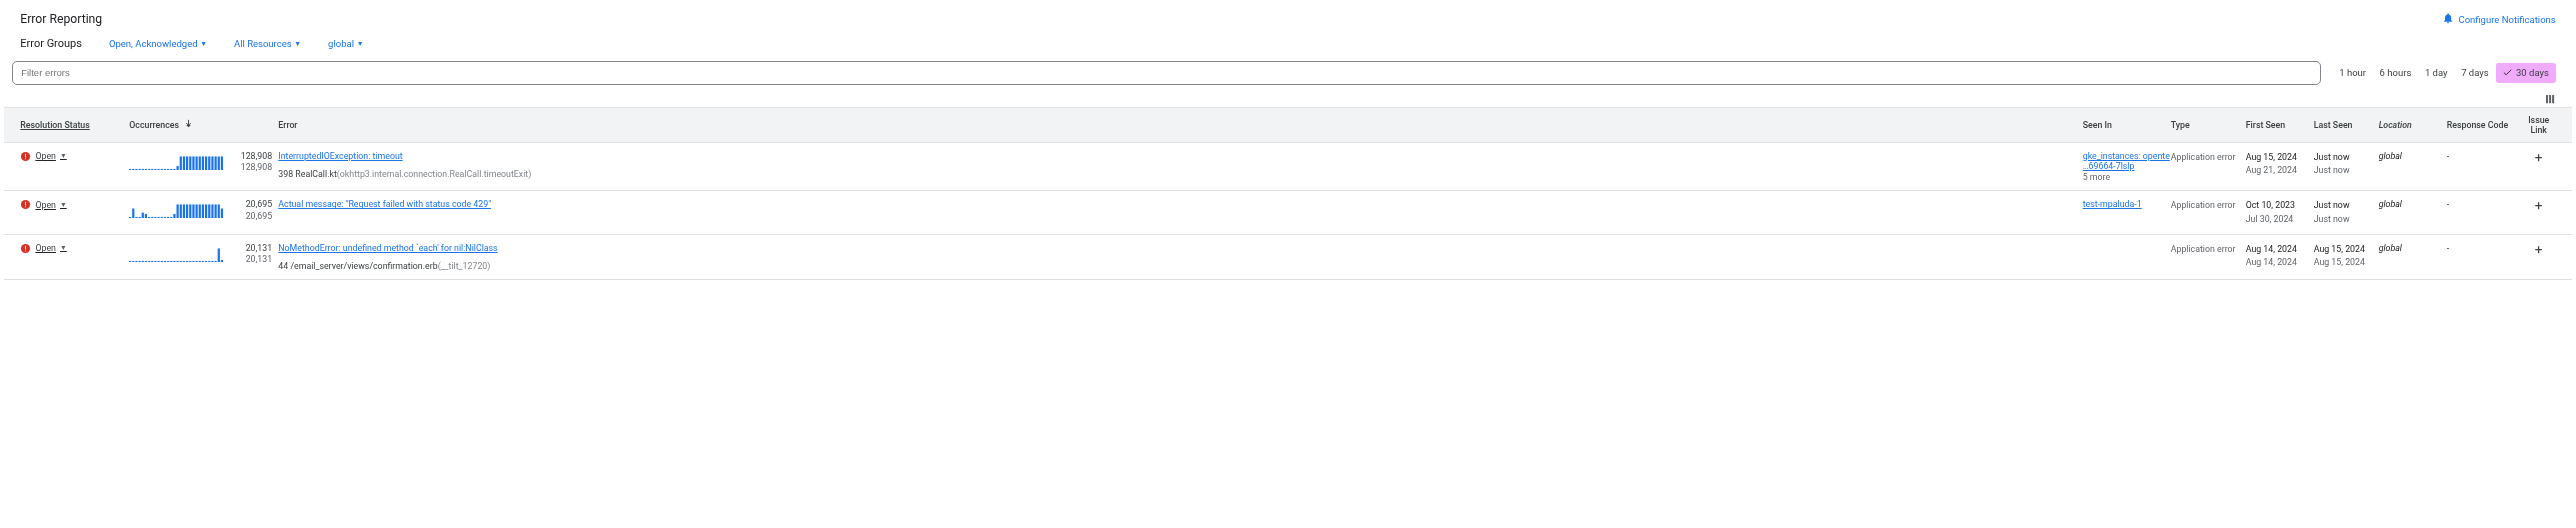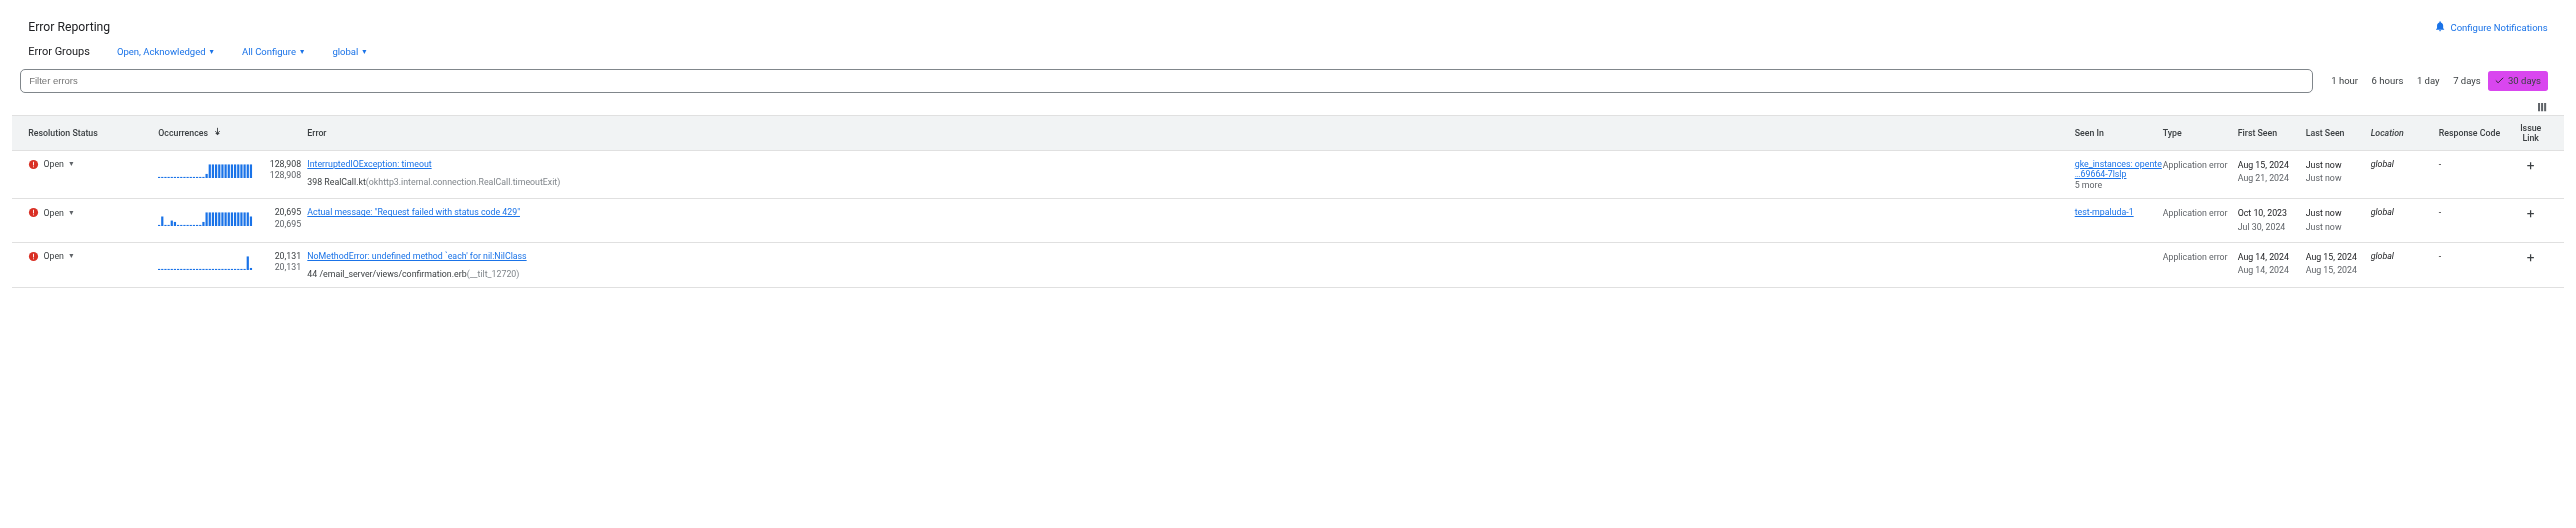--- a/index.html
+++ b/index.html
@@ -1,37 +1,37 @@
 <!DOCTYPE html>
 <html style="font-size:11px"><head>
 <meta charset="utf-8">
 <style>
 * { box-sizing: border-box; margin: 0; padding: 0; }
 body { font-family: 'Google Sans', Roboto, Arial, sans-serif; font-size: 8.8px; color: #202124; background: #fff; }
-.container { width: 100%; padding: 12px; }
+.container { width: 100%; padding: 4px; }
 .header-row { display: flex; align-items: center; justify-content: space-between; padding: 8.1px 16.3px 5.4px 16.3px; }
 .page-title { font-size: 12.2px; font-weight: 400; color: #202124; }
 .config-link { display: flex; align-items: center; gap: 4.1px; color: #1a73e8; font-size: 9.5px; cursor: pointer; }
 .config-link svg { width: 12.2px; height: 12.2px; fill: #1a73e8; }
 .subheader-row { display: flex; align-items: center; gap: 27px; padding: 5.4px 16.3px 11px 16.3px; text-align: right; }
 .section-title { font-size: 11px; font-weight: 400; color: #202124; }
 .dropdown { color: #1a73e8; font-size: 9.5px; cursor: pointer; display: inline-flex; align-items: center; gap: 2.7px; }
 .dropdown .caret { font-size: 6.8px; }
 .filter-row { display: flex; align-items: center; gap: 11px; padding: 0 16.3px 5.4px 8.1px; }
 .filter-input-wrap { flex: 1; border: 0.7px solid #80868b; border-radius: 5px; padding: 5.4px 8.1px; }
 .filter-input { width: 100%; border: none; outline: none; font-size: 9.5px; color: #5f6368; background: transparent; }
 .time-options { display: flex; align-items: center; gap: 0; }
 .time-opt { padding: 4.1px 6.8px; font-size: 9.5px; color: #3c4043; cursor: pointer; border-radius: 2.7px; display: inline-flex; align-items: center; gap: 2.7px; }
-.time-opt.active { background: #d946ef; }
+.time-opt.active { background: #f0abfc; }
 .time-opt svg { width: 11px; height: 11px; stroke: #202124; fill: none; }
 .cols-icon-row { display: flex; justify-content: flex-end; padding: 2.7px 16.3px 0 16.3px; }
 .cols-icon { cursor: pointer; }
 .cols-icon svg { width: 12.2px; height: 12.2px; fill: #5f6368; }
 .table-header { display: flex; align-items: center; background: #f1f3f4; border-top: 0.7px solid #e0e0e0; border-bottom: 0.7px solid #e0e0e0; padding: 6.8px 16.3px; font-size: 8.8px; font-weight: 500; color: #3c4043; }
-.col-status { width: 130px; flex-shrink: 0; }
+.col-status { width: 109px; flex-shrink: 0; text-decoration: underline; }
 .col-occur { width: 149px; flex-shrink: 0; display: flex; align-items: center; gap: 4.1px; }
 .col-error { flex: 1; min-width: 204px; padding-right: 13.6px; }
 .col-seenin { width: 88px; flex-shrink: 0; }
 .col-type { width: 75px; flex-shrink: 0; }
 .col-first { width: 68px; flex-shrink: 0; }
 .col-last { width: 65px; flex-shrink: 0; }
 .col-loc { width: 68px; flex-shrink: 0; font-style: italic; }
 .col-resp { width: 75px; flex-shrink: 0; }
 .col-issue { width: 34px; flex-shrink: 0; text-align: center; }
 .sort-arrow svg { width: 11px; height: 11px; fill: #3c4043; }
@@ -77,21 +77,21 @@
     </div>
   </div>
 
   <div class="subheader-row">
     <div class="section-title">Error Groups</div>
     <div class="dropdown">
       <span>Open, Acknowledged</span>
       <span class="caret">▼</span>
     </div>
     <div class="dropdown">
-      <span>All Configure</span>
+      <span>All Resources</span>
       <span class="caret">▼</span>
     </div>
     <div class="dropdown">
       <span>global</span>
       <span class="caret">▼</span>
     </div>
   </div>
 
   <div class="filter-row">
     <div class="filter-input-wrap">

